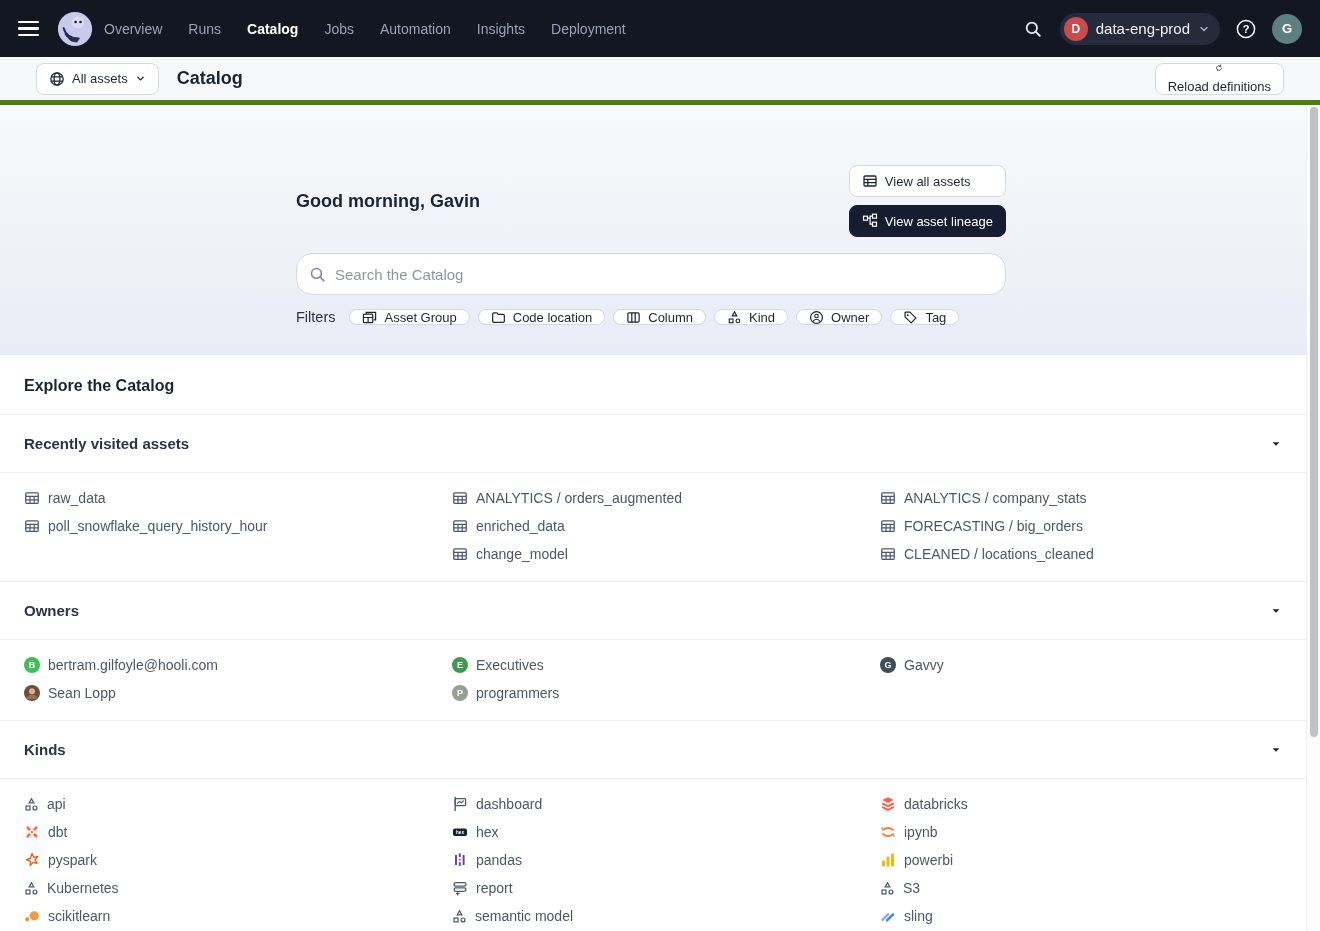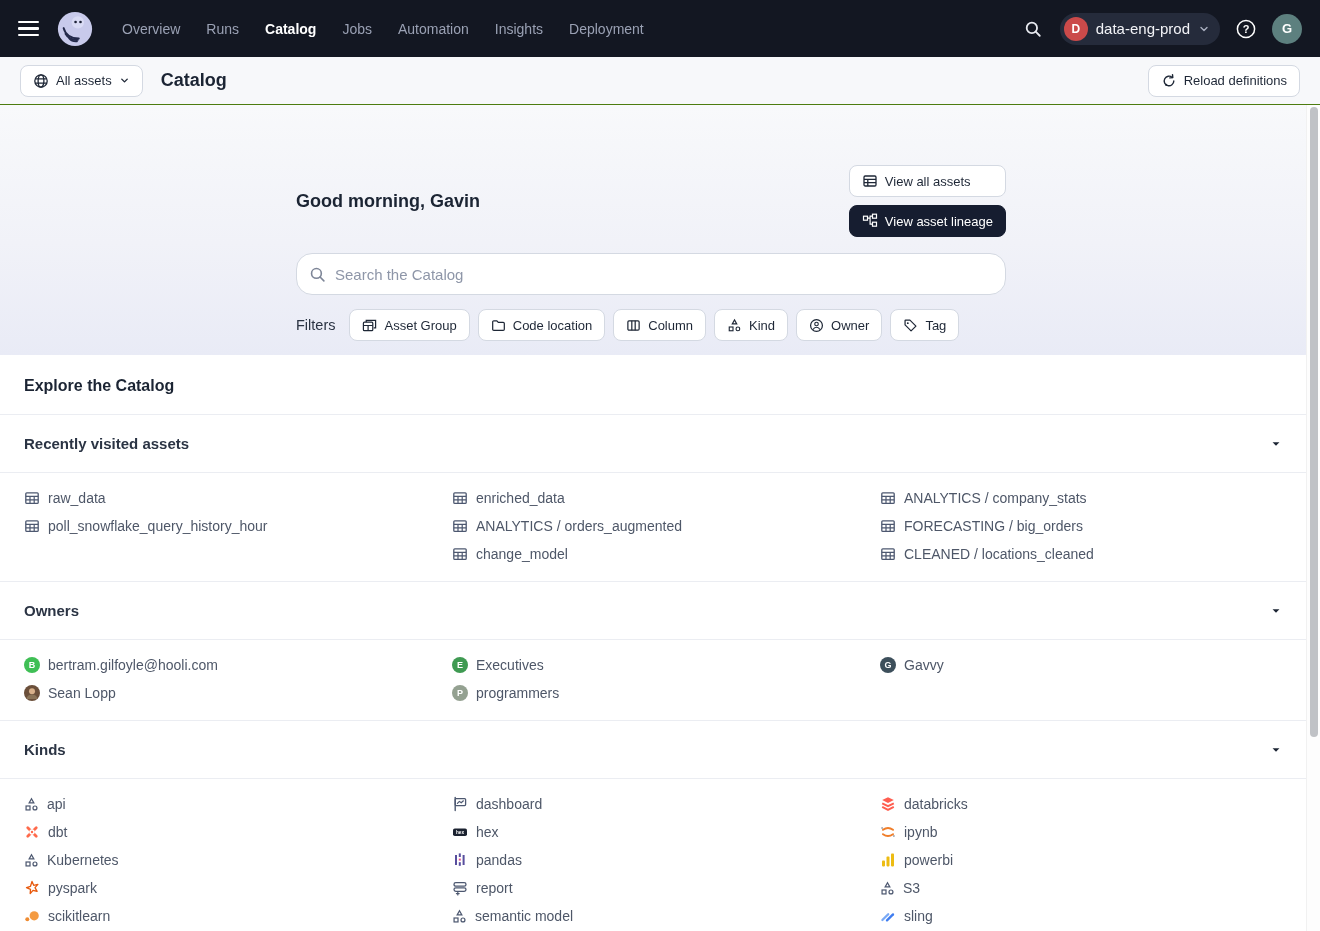--- a/index.html
+++ b/index.html
@@ -4,58 +4,58 @@
 <style>
   * { margin:0; padding:0; box-sizing:border-box; }
   html,body { width:1320px; height:931px; overflow:hidden; background:#fff;
               font-family:"Liberation Sans", sans-serif; }
 
   
   .topnav { height:57px; background:#131722; display:flex; align-items:center; padding:0 18px; }
   .hamburger { width:24px; height:24px; display:flex; flex-direction:column; justify-content:center; gap:4px; cursor:pointer; }
   .hamburger span { display:block; width:21px; height:2.4px; background:#fff; border-radius:1px; }
   .logo { width:38px; height:38px; margin-left:14px; }
-  .nav-links { display:flex; align-items:center; gap:26px; margin-left:28px; }
+  .nav-links { display:flex; align-items:center; gap:26px; margin-left:10px; }
   .nav-link { font-size:14px; color:#9aa1b4; cursor:pointer; }
   .nav-link.active { color:#fff; font-weight:700; }
   .nav-right { margin-left:auto; display:flex; align-items:center; gap:12px; }
   .nav-search { width:30px; height:30px; display:flex; align-items:center; justify-content:center; color:#e8eaf0; cursor:pointer; }
   .deploy-pill { height:32px; background:#252b3b; border-radius:16px; display:flex; align-items:center; gap:8px; padding:0 10px 0 4px; cursor:pointer; }
   .deploy-badge { width:24px; height:24px; border-radius:50%; background:#cb4a4a; color:#fff; font-size:12px; font-weight:700; display:flex; align-items:center; justify-content:center; }
   .deploy-name { color:#f2f3f7; font-size:15px; font-weight:400; }
   .help-btn { width:28px; height:28px; display:flex; align-items:center; justify-content:center; color:#fff; cursor:pointer; }
   .user-avatar { width:30px; height:30px; border-radius:50%; background:#5d807f; color:#fff; font-size:13px; font-weight:600; display:flex; align-items:center; justify-content:center; cursor:pointer; }
 
   
-  .subheader { height:48px; background:#f7f8fa; border-bottom:1px solid #4d7c0f; display:flex; align-items:center; padding:0 20px; gap:18px; }
+  .subheader { height:48px; background:#f7f8fa; border-bottom:5px solid #4d7c0f; display:flex; align-items:center; padding:0 36px; gap:18px; }
   .btn { display:inline-flex; align-items:center; gap:7px; background:#fff; border:1px solid #d4d9e2; border-radius:8px;
          height:32px; padding:0 12px; font-size:13px; color:#1e2736; cursor:pointer; font-family:inherit; }
   .page-title { font-size:18px; font-weight:700; color:#1b2433; }
-  .subheader .reload { margin-left:auto; }
+  .subheader .reload { margin-left:auto;flex-direction:column; }
 
   
   .scrollwrap { position:relative; height:826px; }
   .scrollbar { position:absolute; top:0; right:0; width:14px; height:100%; background:#fdfdfd; border-left:1px solid #f1f1f1; }
   .scroll-thumb { position:absolute; top:2px; left:3px; width:8px; height:630px; background:#c0c2c6; border-radius:4px; cursor:pointer; }
   .content { width:1306px; }
 
   
   .hero { height:250px; background:linear-gradient(180deg,#f8f9fb 0%,#f1f2f8 55%,#e9ebf6 100%); }
   .hero-inner { width:710px; margin-left:296px; padding-top:60px; }
   .hero-top { display:flex; align-items:center; justify-content:space-between; }
   .greeting { font-size:18px; font-weight:700; color:#1b2433; }
   .hero-actions { display:flex; gap:8px;flex-direction:column; }
   .btn-dark { background:#161d30; border-color:#161d30; color:#fff; }
   .searchbox { margin-top:16px; height:42px; background:#fff; border:1px solid #d4d9e2; border-radius:16px;
                display:flex; align-items:center; padding:0 12px; gap:9px; color:#8b93a5; }
   .searchbox input { border:none; outline:none; flex:1; font-size:15px; color:#1e2736; font-family:inherit; background:transparent; }
   .searchbox input::placeholder { color:#8e96a8; }
   .filters-row { margin-top:14px; display:flex; align-items:center; gap:8px; }
   .filters-label { font-size:14.5px; color:#2a3342; margin-right:6px; }
-  .pill { height:32px; border-radius:8px; }
+  .pill { height:16px; border-radius:8px; }
 
   
   .explore-title { padding:22px 24px 19px; font-size:16px; font-weight:700; color:#1b2433; }
   .section-header { height:59px; border-top:1px solid #ebedf2; border-bottom:1px solid #ebedf2;
                     display:flex; align-items:center; justify-content:space-between; padding:0 24px; cursor:pointer; }
   .section-title { font-size:15px; font-weight:600; color:#2b3444; }
   .caret { color:#1b2433; display:flex; }
   .section-items { padding:11px 24px 13px; display:grid; grid-template-columns:428px 428px 1fr; }
   .col { display:flex; flex-direction:column; }
   .item { height:28px; display:flex; align-items:center; gap:8px; font-size:14px; color:#4e5768; cursor:pointer; white-space:nowrap; }
@@ -258,30 +258,30 @@
           </div>
       </div>
       <div class="col">
         <div class="item">
             <span class="ic">
               <svg width="16" height="16" viewBox="0 0 16 16">
                 <rect x="1.8" y="2.8" width="12.4" height="10.6" rx="1" fill="none" stroke="currentColor" stroke-width="1.3"></rect>
                 <path d="M1.8 6.3h12.4M1.8 9.9h12.4M6 6.3v7.1M10.2 6.3v7.1" stroke="currentColor" stroke-width="1.2"></path>
               </svg>
             </span>
+            <span>ANALYTICS / orders_augmented</span>
+          </div>
+        <div class="item">
+            <span class="ic">
+              <svg width="16" height="16" viewBox="0 0 16 16">
+                <rect x="1.8" y="2.8" width="12.4" height="10.6" rx="1" fill="none" stroke="currentColor" stroke-width="1.3"></rect>
+                <path d="M1.8 6.3h12.4M1.8 9.9h12.4M6 6.3v7.1M10.2 6.3v7.1" stroke="currentColor" stroke-width="1.2"></path>
+              </svg>
+            </span>
             <span>enriched_data</span>
-          </div>
-        <div class="item">
-            <span class="ic">
-              <svg width="16" height="16" viewBox="0 0 16 16">
-                <rect x="1.8" y="2.8" width="12.4" height="10.6" rx="1" fill="none" stroke="currentColor" stroke-width="1.3"></rect>
-                <path d="M1.8 6.3h12.4M1.8 9.9h12.4M6 6.3v7.1M10.2 6.3v7.1" stroke="currentColor" stroke-width="1.2"></path>
-              </svg>
-            </span>
-            <span>ANALYTICS / orders_augmented</span>
           </div>
         <div class="item">
             <span class="ic">
               <svg width="16" height="16" viewBox="0 0 16 16">
                 <rect x="1.8" y="2.8" width="12.4" height="10.6" rx="1" fill="none" stroke="currentColor" stroke-width="1.3"></rect>
                 <path d="M1.8 6.3h12.4M1.8 9.9h12.4M6 6.3v7.1M10.2 6.3v7.1" stroke="currentColor" stroke-width="1.2"></path>
               </svg>
             </span>
             <span>change_model</span>
           </div>
@@ -387,35 +387,35 @@
                   <rect x="6.6" y="0.6" width="2.8" height="14.8" rx="1.4" transform="rotate(-45 8 8)"></rect>
                 </g>
                 <circle cx="8" cy="8" r="2.7" fill="#fff"></circle>
                 <circle cx="8" cy="8" r="1.2" fill="#ff6a4b"></circle>
               </svg>
             </span>
           <span>dbt</span>
         </div>
         <div class="item">
           <span class="ic">
+              <svg width="16" height="16" viewBox="0 0 16 16">
+                <path d="M8 1.4l1.7 3.9 4.2-.9-2.9 3.2 2.1 3.8-4.1-1.1-2.8 3.3.3-4.3-4-1.7 4-1.3z" fill="none" stroke="#e8590c" stroke-width="1.3" stroke-linejoin="round"></path>
+              </svg>
+            </span>
+          <span>pyspark</span>
+        </div>
+        <div class="item">
+          <span class="ic">
               <svg width="15" height="15" viewBox="0 0 16 16">
                 <path d="M8 1.8 10.5 6.3H5.5Z" fill="none" stroke="currentColor" stroke-width="1.3"></path>
                 <rect x="2.2" y="9.6" width="4.2" height="4.2" fill="none" stroke="currentColor" stroke-width="1.3"></rect>
                 <circle cx="11.7" cy="11.7" r="2.1" fill="none" stroke="currentColor" stroke-width="1.3"></circle>
               </svg>
             </span>
           <span>Kubernetes</span>
-        </div>
-        <div class="item">
-          <span class="ic">
-              <svg width="16" height="16" viewBox="0 0 16 16">
-                <path d="M8 1.4l1.7 3.9 4.2-.9-2.9 3.2 2.1 3.8-4.1-1.1-2.8 3.3.3-4.3-4-1.7 4-1.3z" fill="none" stroke="#e8590c" stroke-width="1.3" stroke-linejoin="round"></path>
-              </svg>
-            </span>
-          <span>pyspark</span>
         </div>
         <div class="item">
           <span class="ic">
               <svg width="16" height="16" viewBox="0 0 16 16">
                 <circle cx="10.2" cy="7.8" r="4.6" fill="#f49b42"></circle>
                 <circle cx="3.3" cy="11.3" r="2" fill="#ef8b31"></circle>
               </svg>
             </span>
           <span>scikitlearn</span>
         </div>

